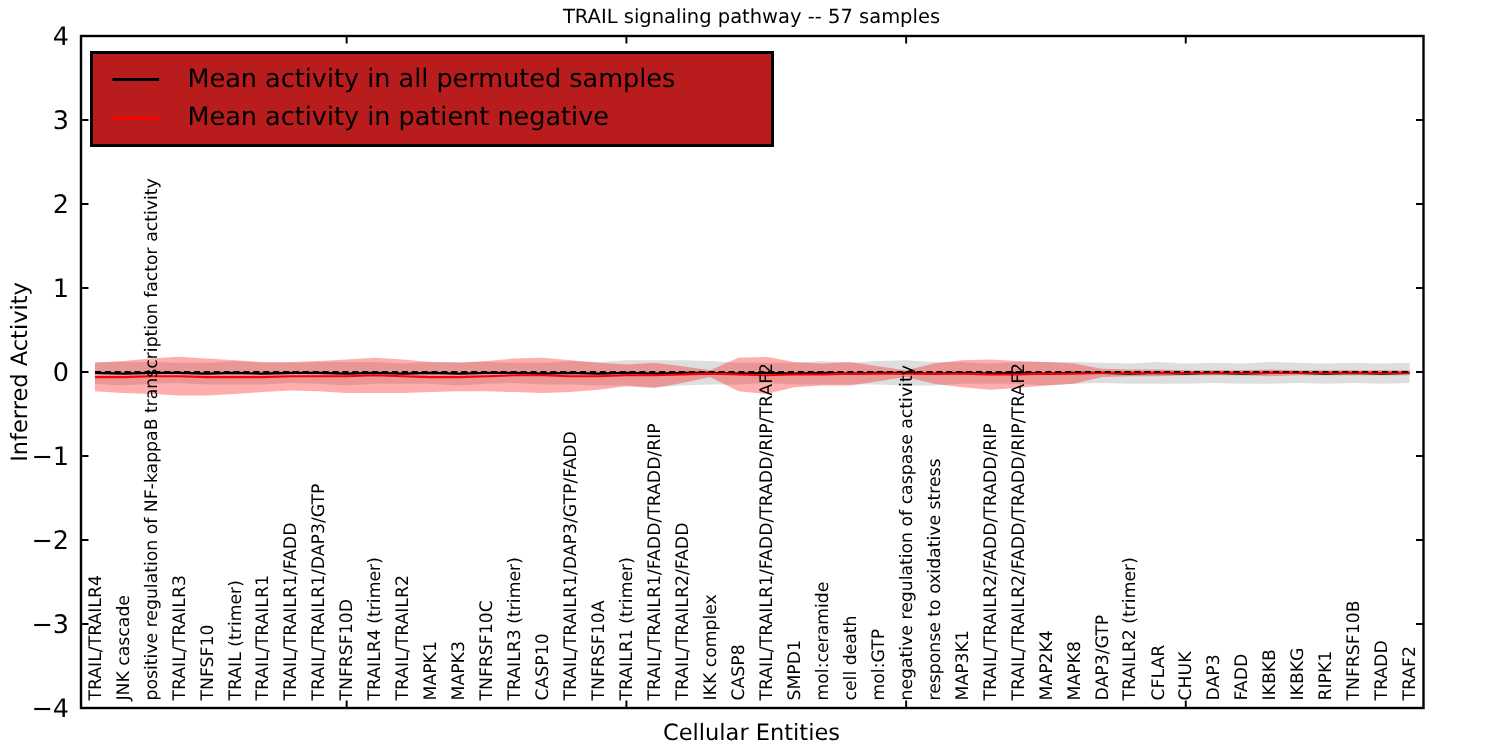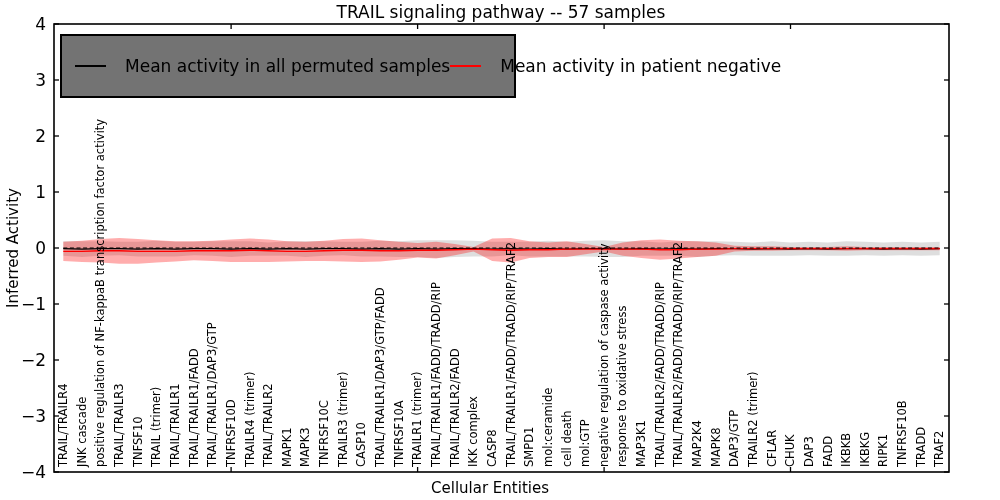--- a/index.html
+++ b/index.html
@@ -4,34 +4,34 @@
 <style>
   html,body{margin:0;padding:0;background:#ffffff;}
   #figure{
     position:relative;width:1000px;height:500px;background:#ffffff;overflow:hidden;
     font-family:"DejaVu Sans","Liberation Sans",sans-serif;color:#000;
   }
   #plot{position:absolute;left:0;top:0;}
   svg text{font-family:"DejaVu Sans","Liberation Sans",sans-serif;fill:#000;}
   .chart-title{
     position:absolute;left:501px;top:12px;transform:translate(-50%,-50%);
-    font-size:17px;white-space:nowrap;
+    font-size:13px;white-space:nowrap;
   }
   .y-title{
     position:absolute;left:13px;top:248px;transform:translate(-50%,-50%) rotate(-90deg);
     font-size:15px;white-space:nowrap;
   }
   .x-title{
-    position:absolute;left:490px;top:488px;transform:translate(-50%,-50%);
+    position:absolute;left:501px;top:488px;transform:translate(-50%,-50%);
     font-size:15px;white-space:nowrap;
   }
   .legend{
     position:absolute;left:60px;top:34px;width:456px;height:64px;
-    background:#737373;border:2px solid #000;box-sizing:border-box;
-    display:flex;justify-content:space-evenly;
+    background:#b91c1c;border:2px solid #000;box-sizing:border-box;
+    display:flex;flex-direction:column;justify-content:space-evenly;
     padding-left:13px;
   }
   .legend-row{display:flex;align-items:center;gap:19px;}
   .legend-line{width:31px;height:2px;flex:0 0 auto;}
   .legend-label{font-size:17px;line-height:1;white-space:nowrap;}
 </style>
 </head>
 <body>
 
 <div id="figure">

